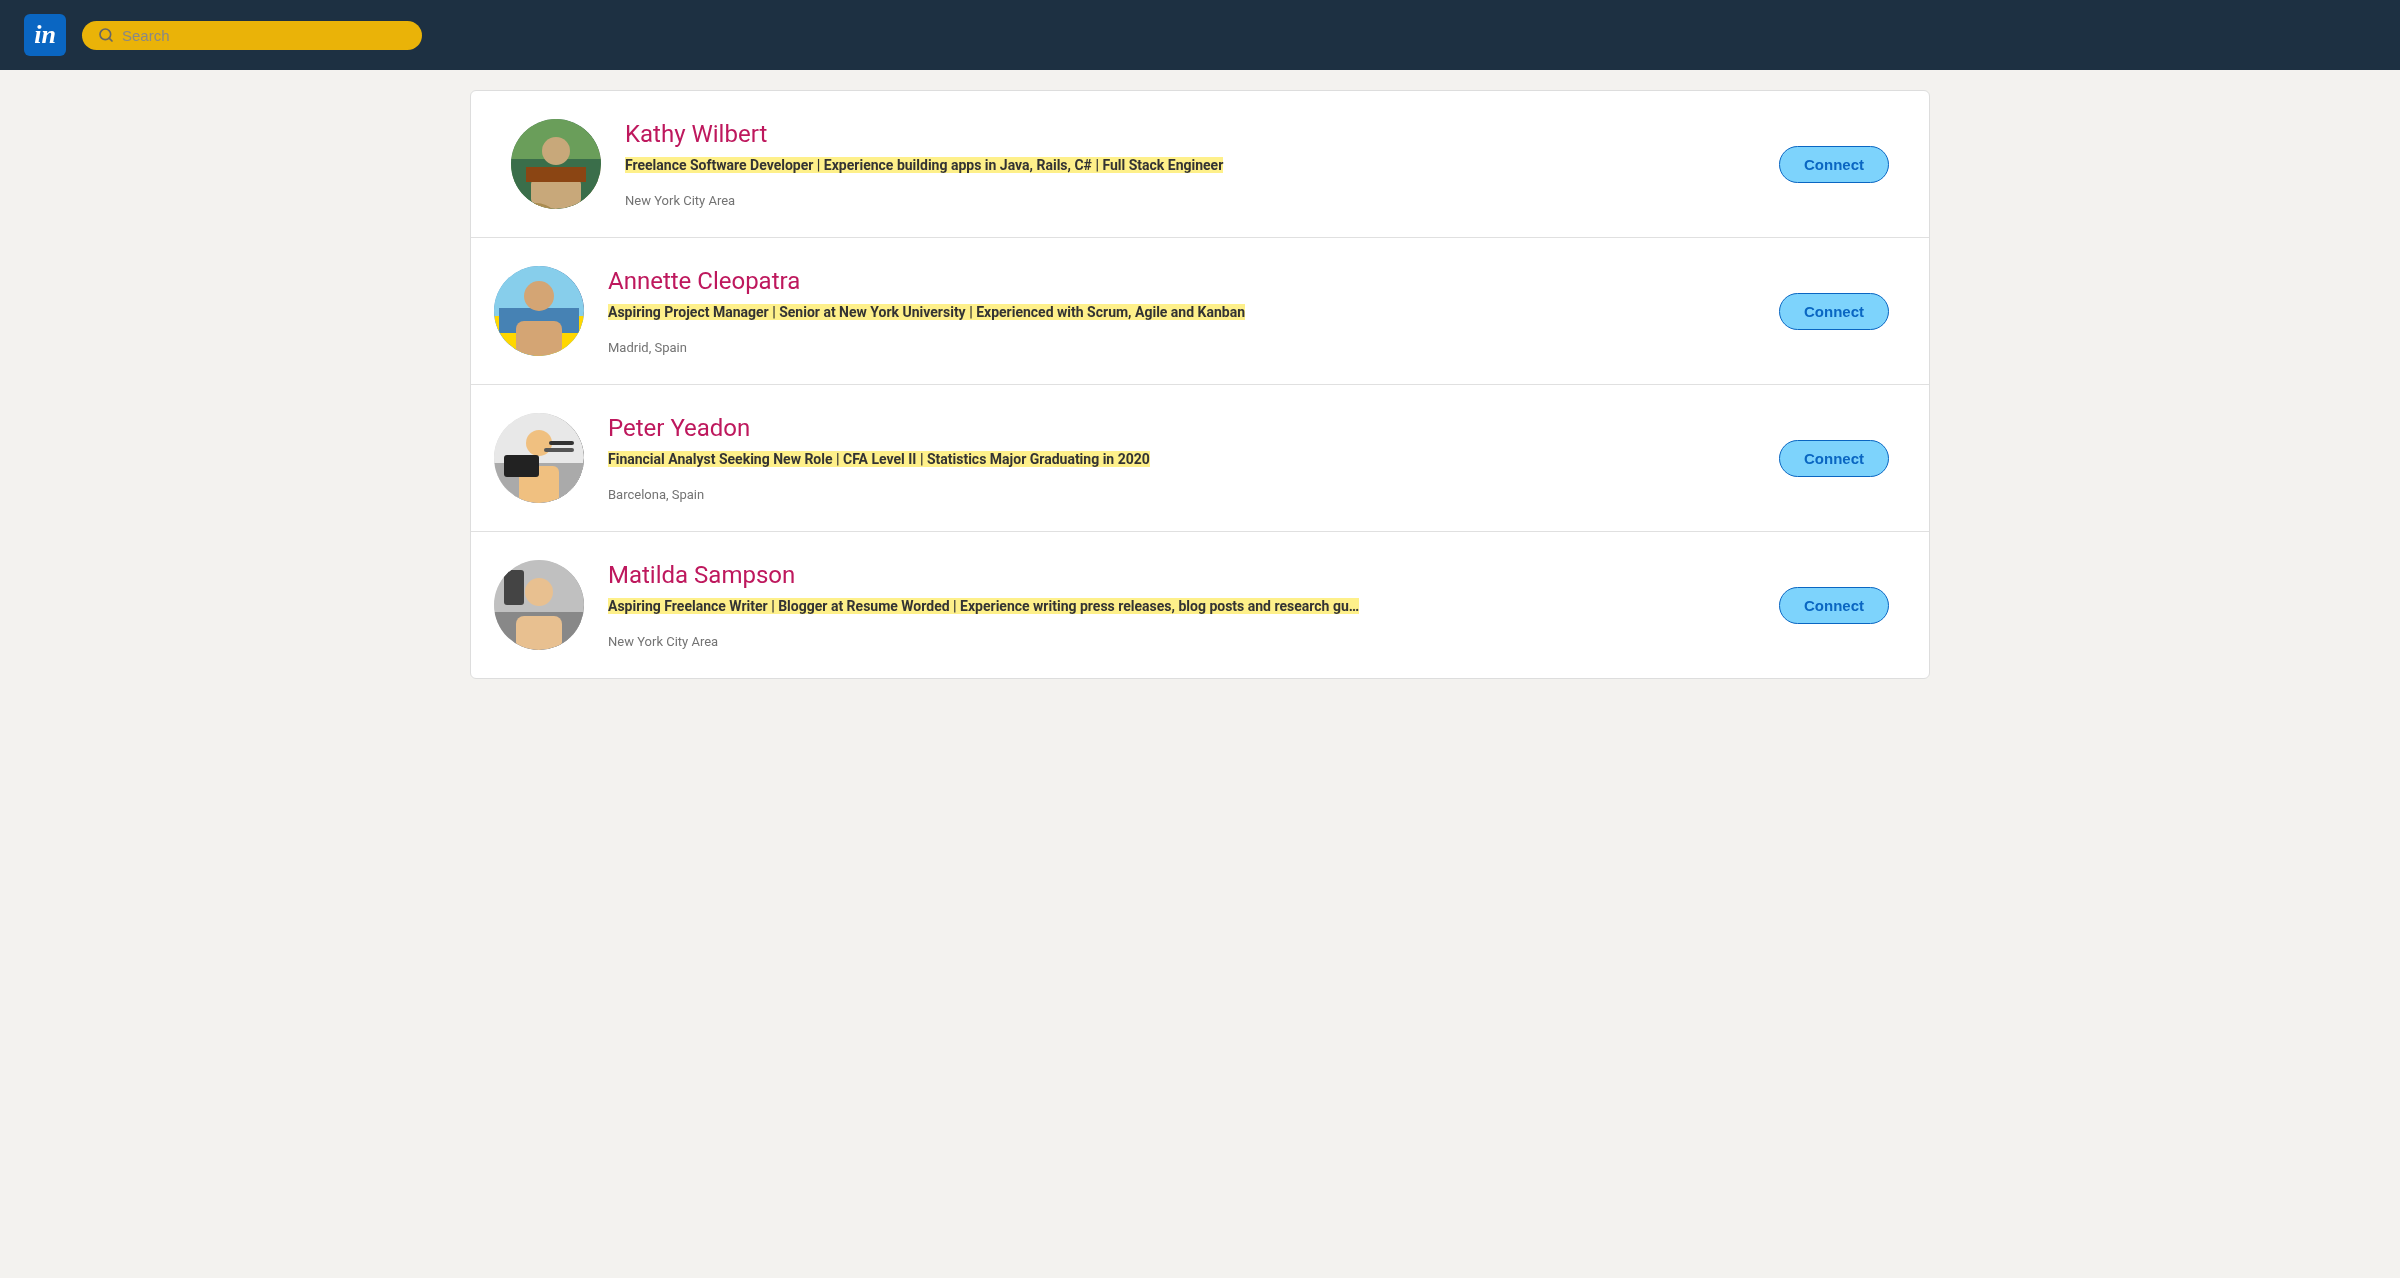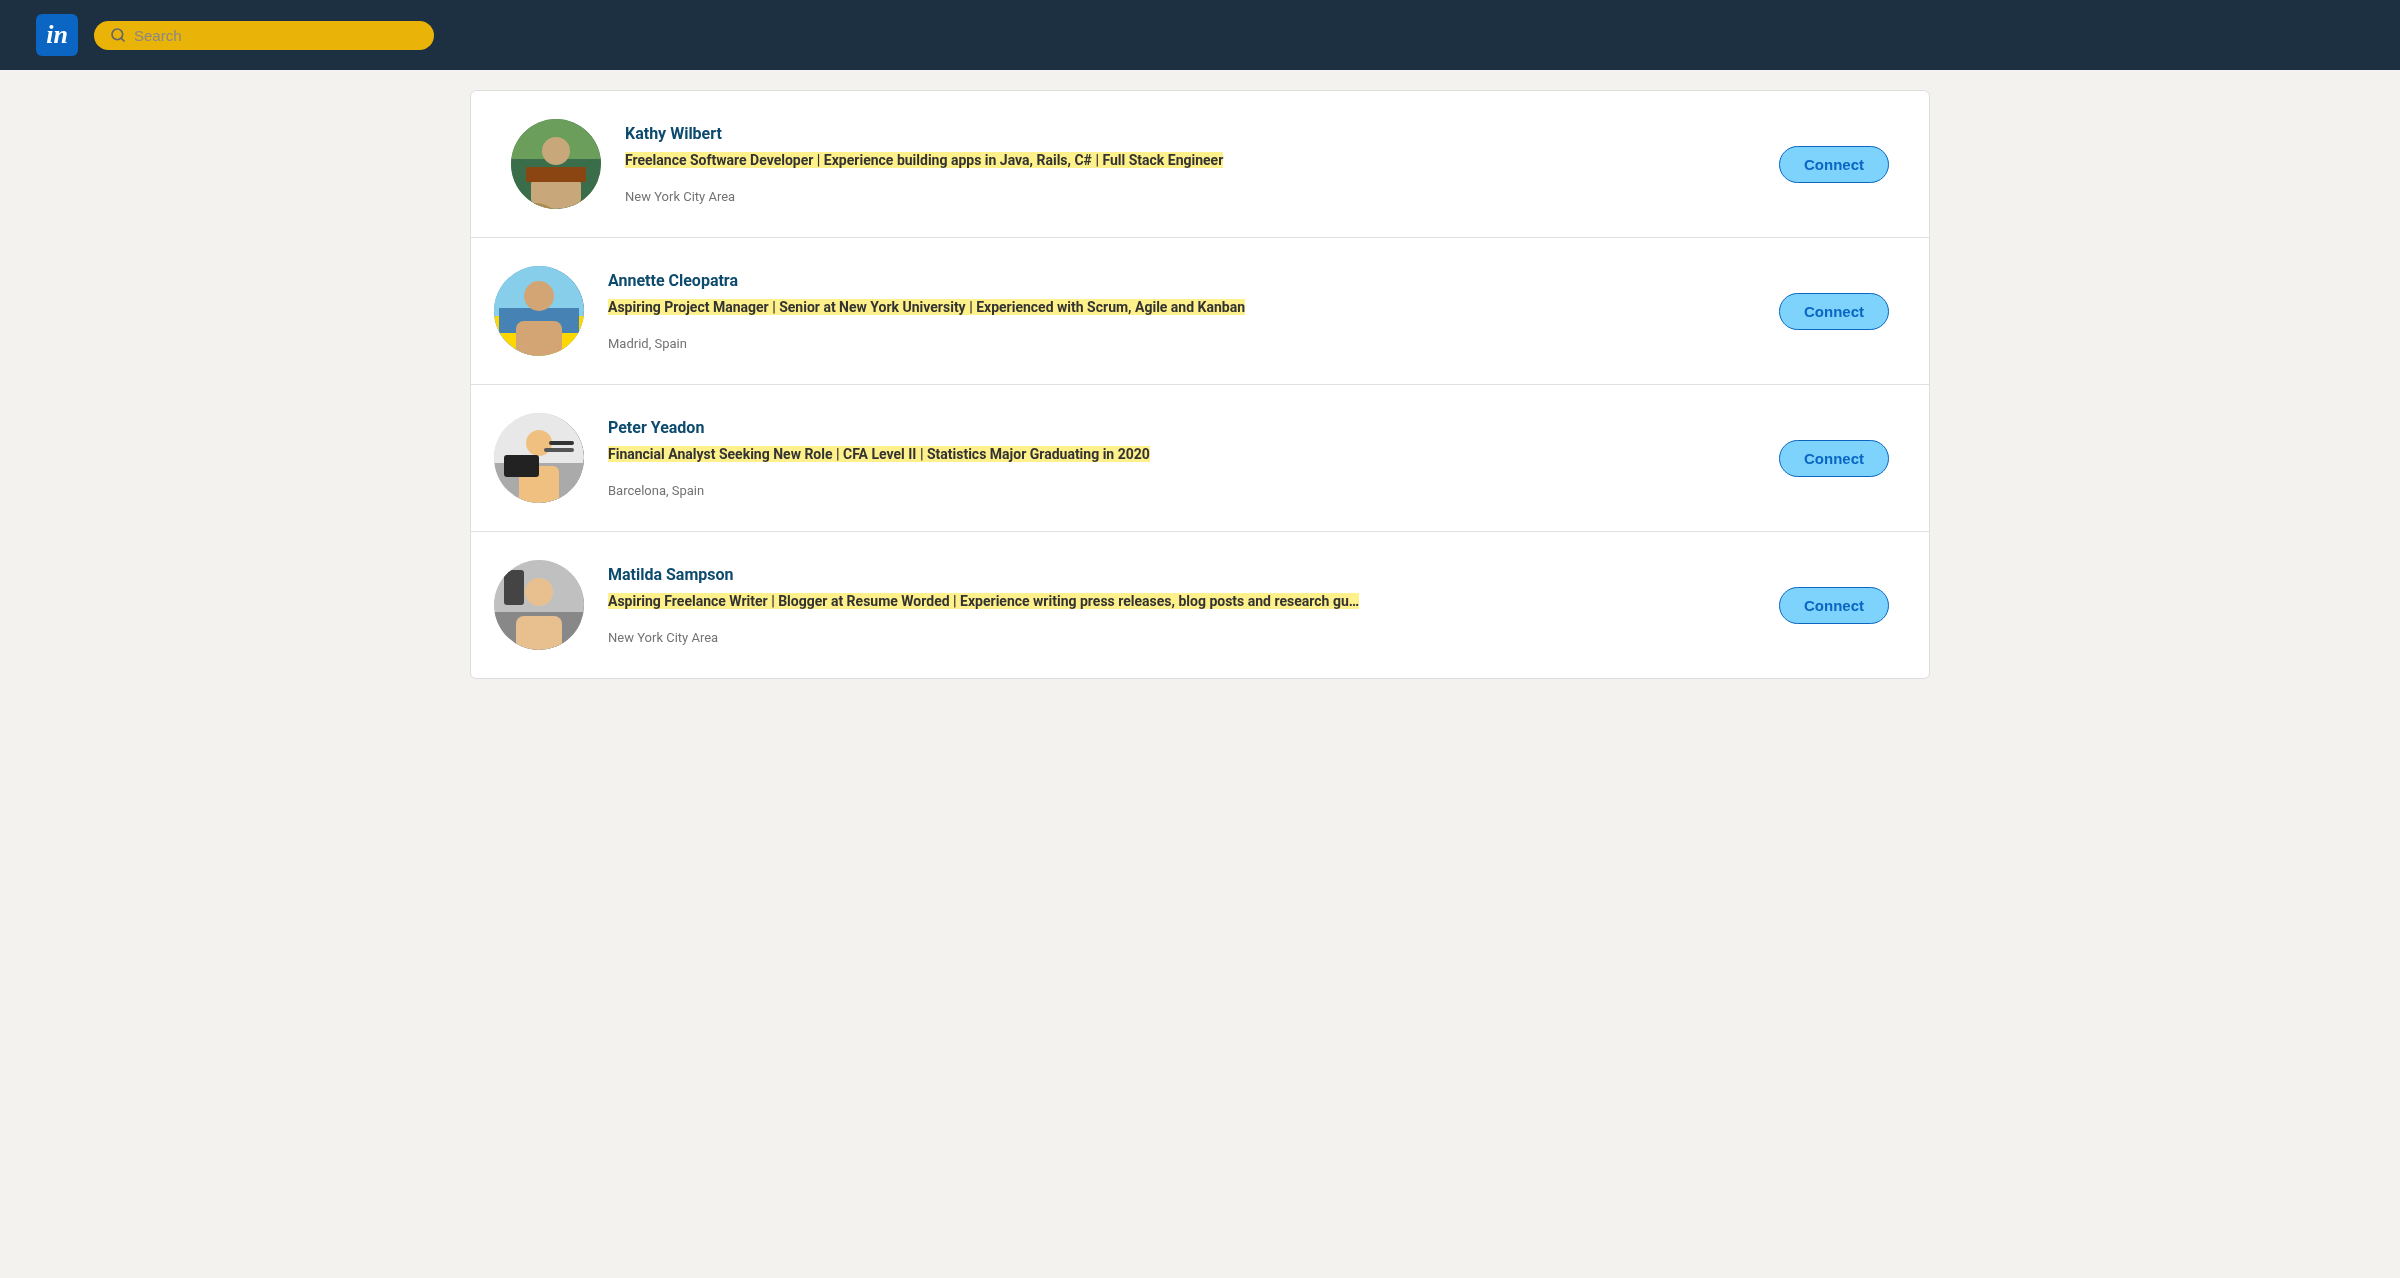--- a/index.html
+++ b/index.html
@@ -5,21 +5,21 @@
     * { box-sizing: border-box; margin: 0; padding: 0; }
     body {
       font-family: -apple-system, BlinkMacSystemFont, 'Segoe UI', Roboto, sans-serif;
       background: #f3f2ef;
       min-height: 100vh;
     }
 
     
     .navbar {
       background-color: #1d3042;
-      padding: 0 36px;
+      padding: 0 24px;
       height: 70px;
       display: flex;
       align-items: center;
       gap: 16px;
     }
 
     .linkedin-logo {
       width: 42px;
       height: 42px;
       background: #0a66c2;
@@ -119,23 +119,23 @@
     .avatar-4 {
       background: linear-gradient(135deg, #e8e8e8 0%, #c0c0c0 40%, #888 70%, #444 100%);
     }
 
     .profile-info {
       flex: 1;
       min-width: 0;
     }
 
     .profile-name {
-      color: #0c4a6e;
-      font-size: 16px;
-      font-weight: 700;
+      color: #be185d;
+      font-size: 24px;
+      font-weight: 400;
       margin-bottom: 6px;
       cursor: pointer;
     }
 
     .profile-headline {
       font-size: 14px;
       color: #333;
       margin-bottom: 5px;
       background: #fef08a;
       display: inline;

